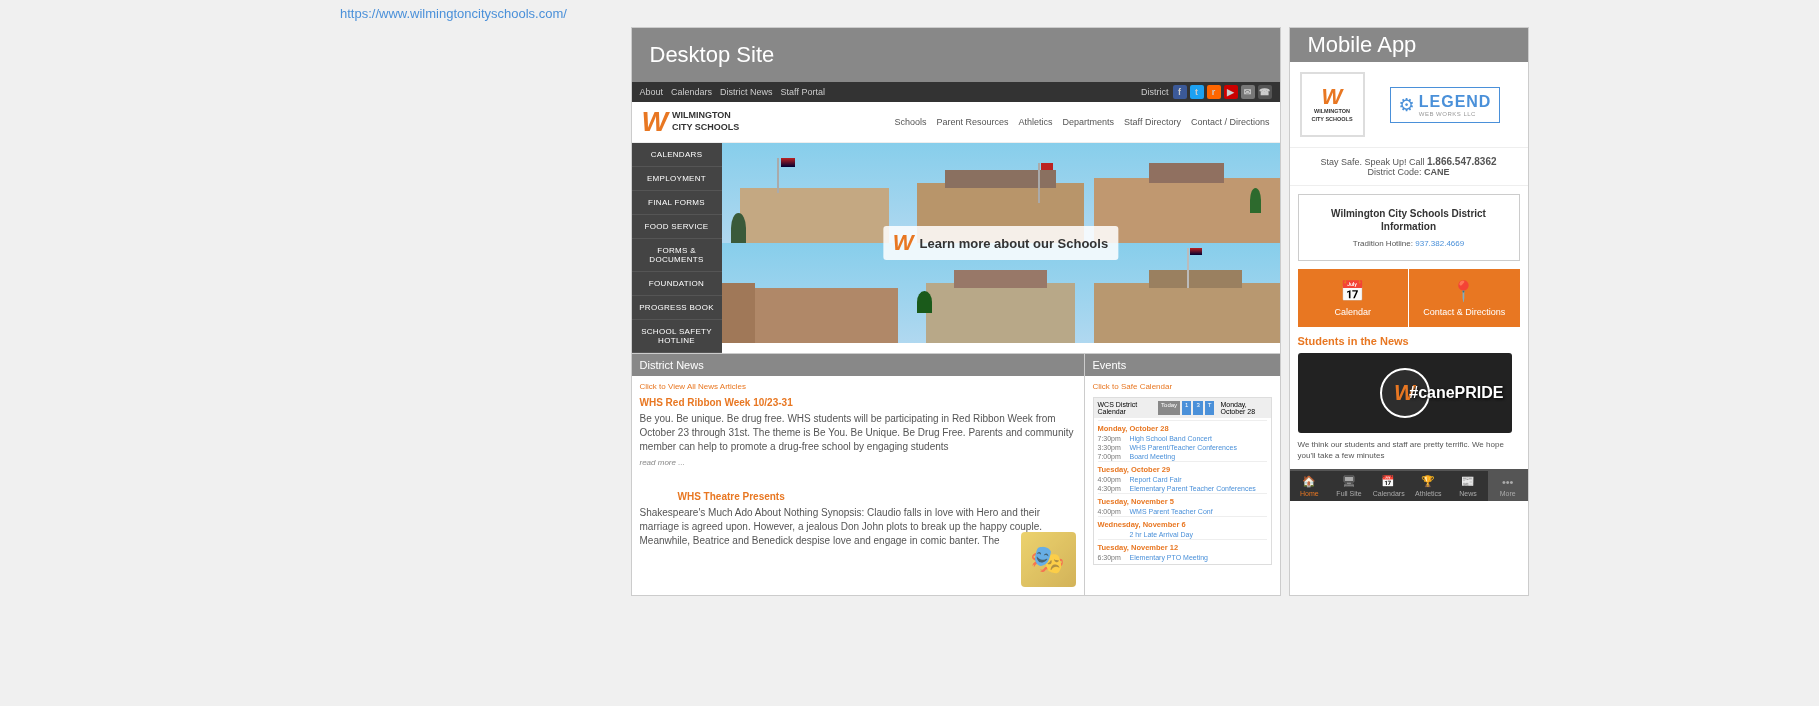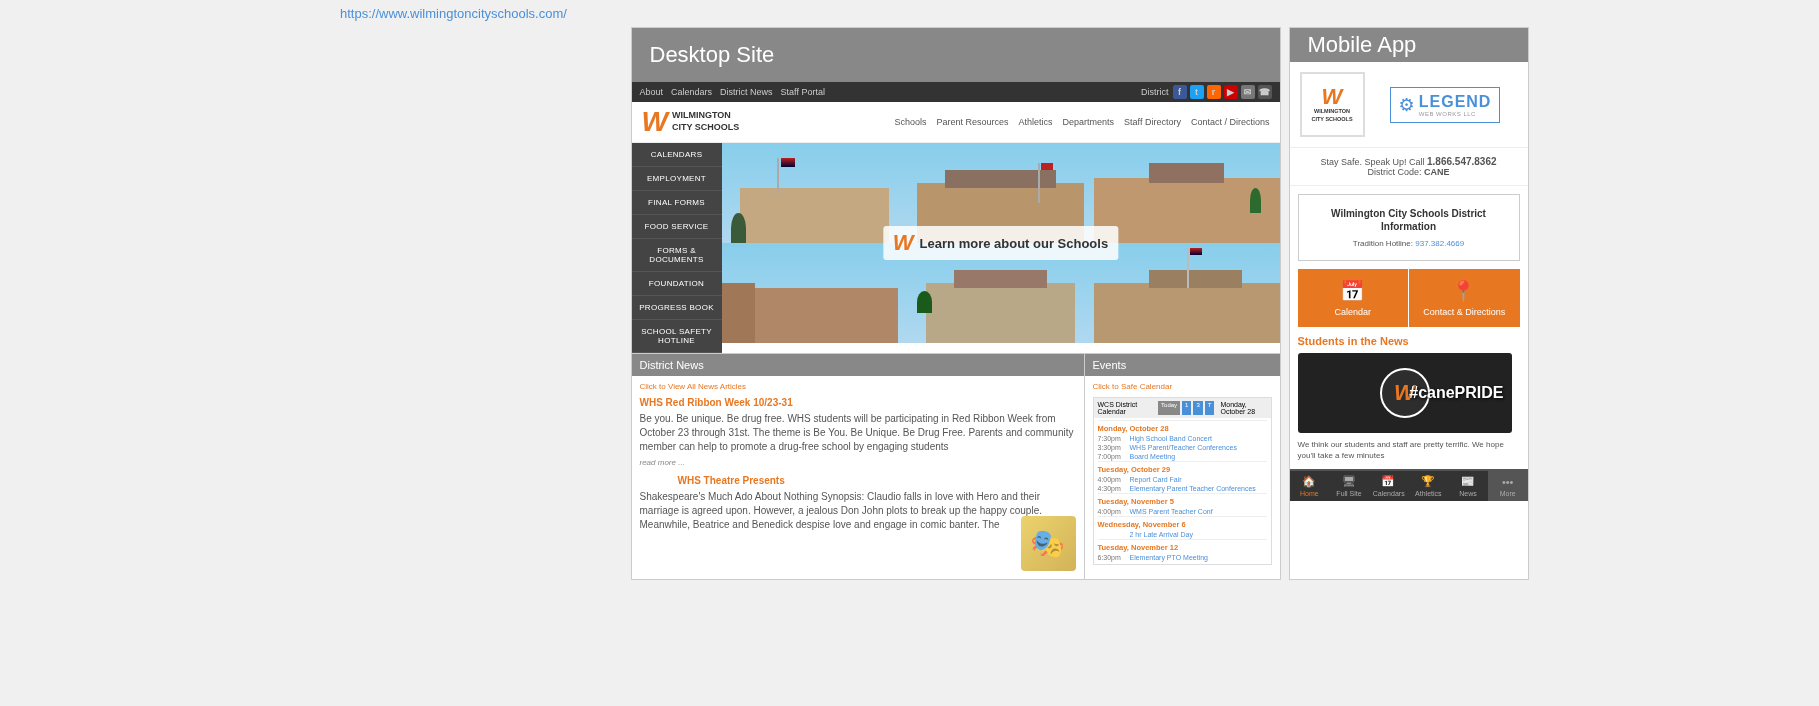--- a/index.html
+++ b/index.html
@@ -593,21 +593,21 @@
     <div class="ds-lower">
 
       <div class="ds-news">
         <div class="ds-news-header">District News</div>
         <a class="ds-news-link">Click to View All News Articles</a>
 
         <div class="ds-news-title">WHS Red Ribbon Week 10/23-31</div>
         <div class="ds-news-body">Be you. Be unique. Be drug free. WHS students will be participating in Red Ribbon Week from October 23 through 31st. The theme is Be You. Be Unique. Be Drug Free. Parents and community member can help to promote a drug-free school by engaging students</div>
         <div class="ds-news-more">read more ...</div>
 
-        <div class="ds-news-title" style="margin-top:8px;padding-left:38px;">WHS Theatre Presents</div>
+        <div class="ds-news-title" style="margin-top:24px;padding-left:38px;">WHS Theatre Presents</div>
         <div class="ds-news-body">Shakespeare's Much Ado About Nothing Synopsis: Claudio falls in love with Hero and their marriage is agreed upon. However, a jealous Don John plots to break up the happy couple. Meanwhile, Beatrice and Benedick despise love and engage in comic banter. The</div>
 
         <div style="display:flex;justify-content:flex-end;margin-top:-20px;">
           <div style="width:55px;height:55px;background:linear-gradient(135deg,#e8c84a,#c8a030);border-radius:4px;display:flex;align-items:center;justify-content:center;opacity:0.8;">
             <span style="font-size:28px;">🎭</span>
           </div>
         </div>
       </div>
 
       <div class="ds-events">

